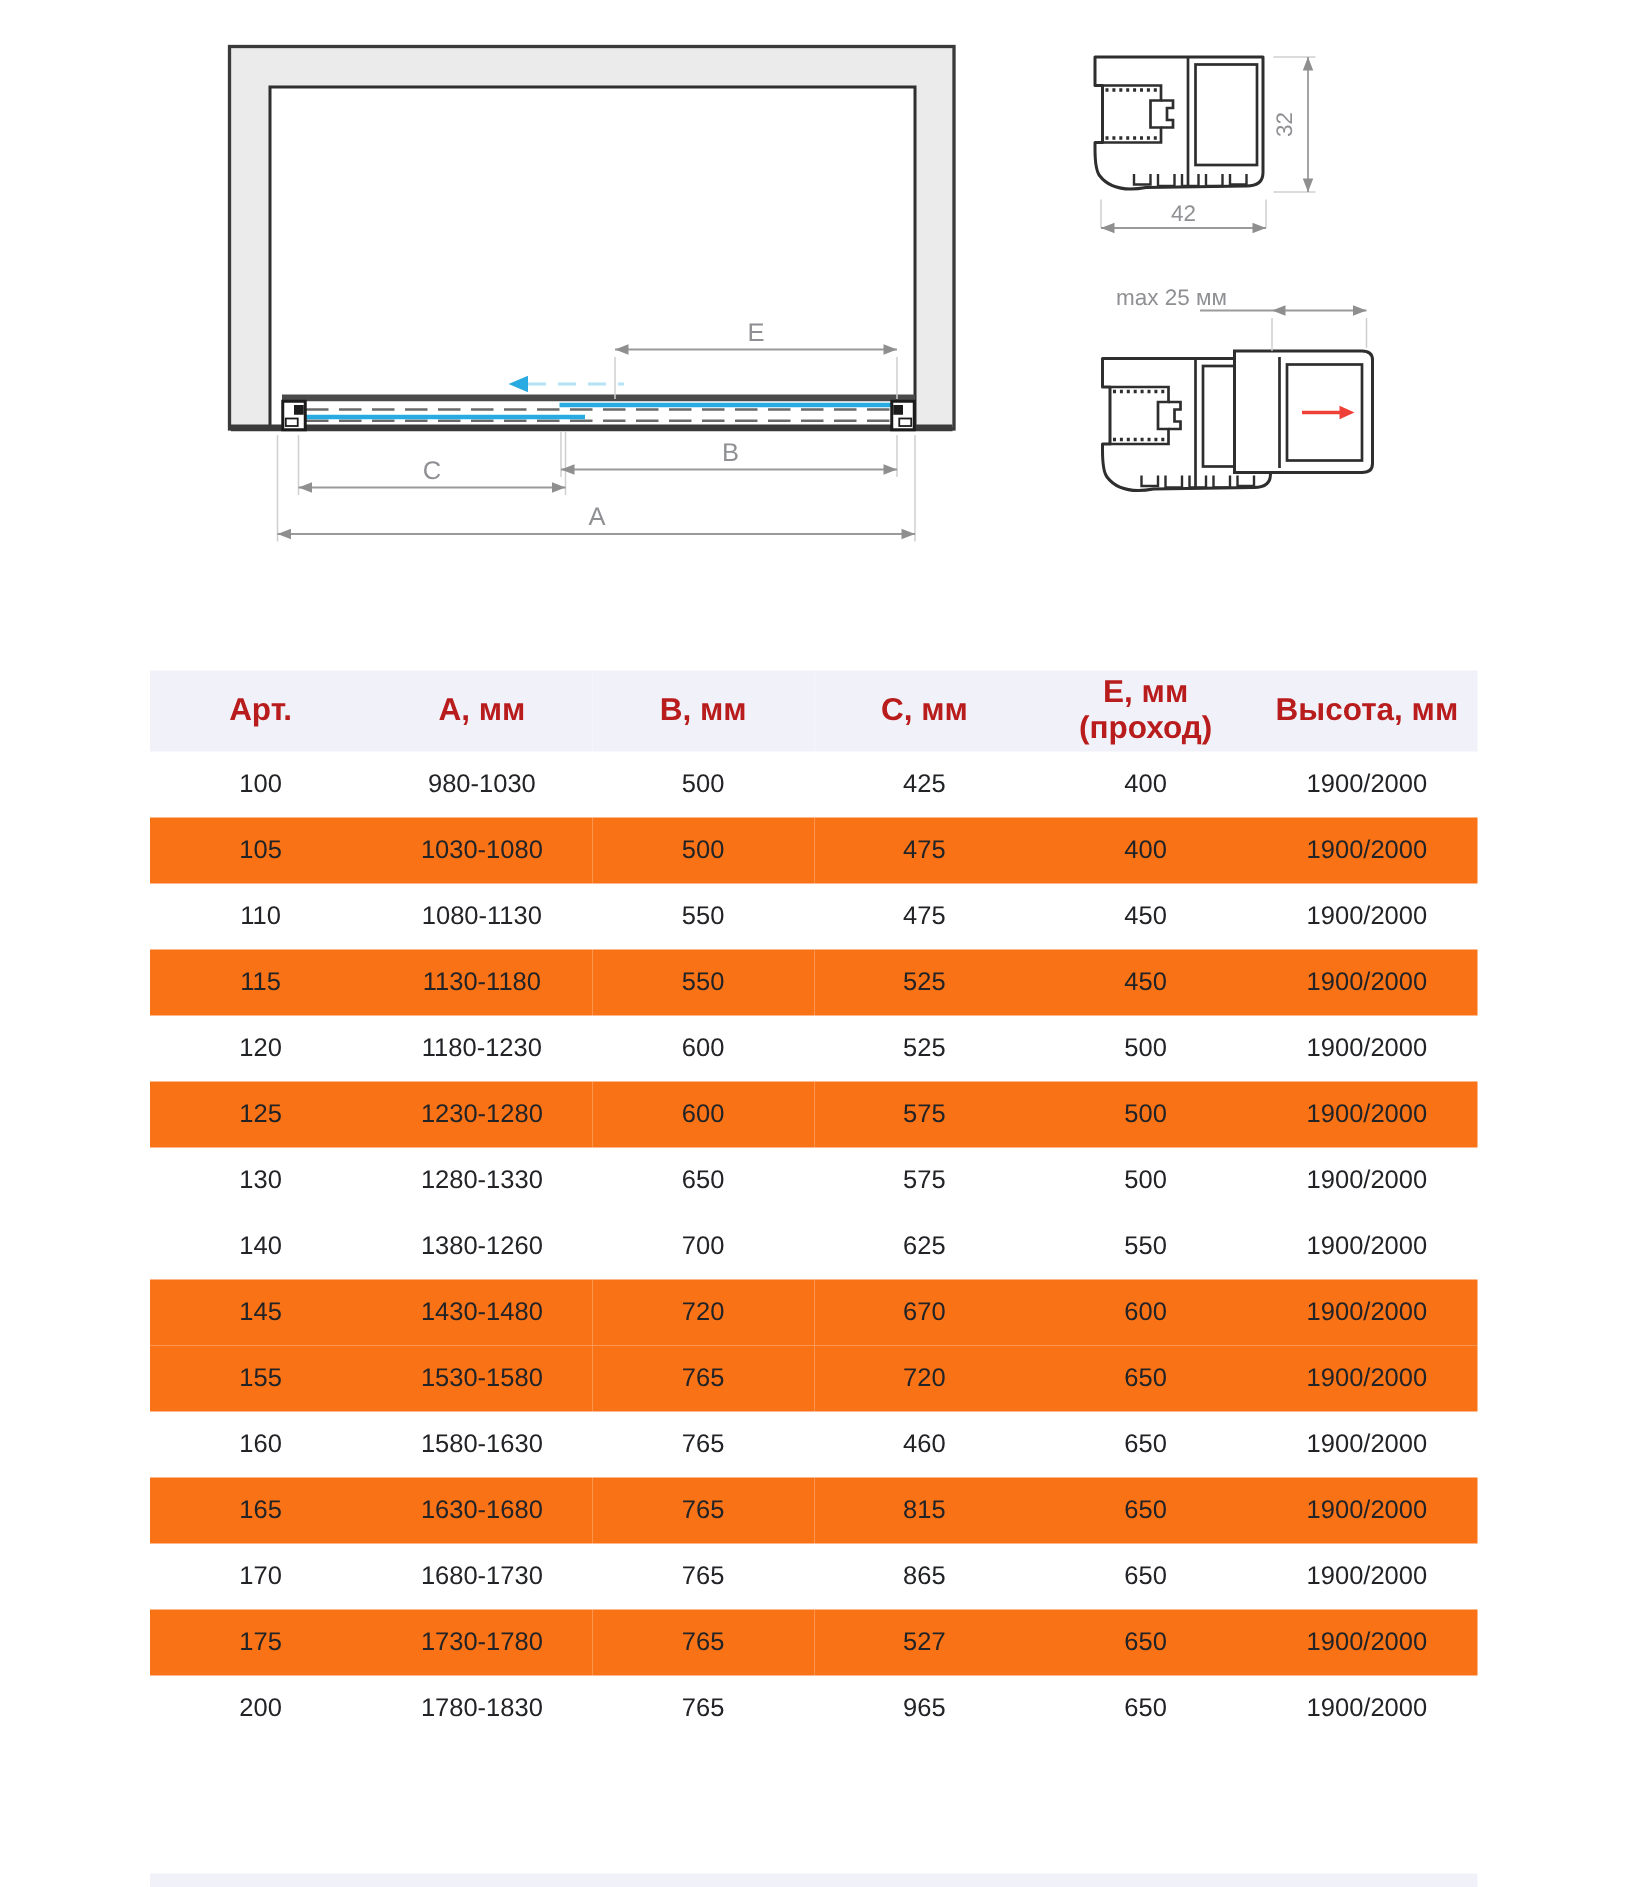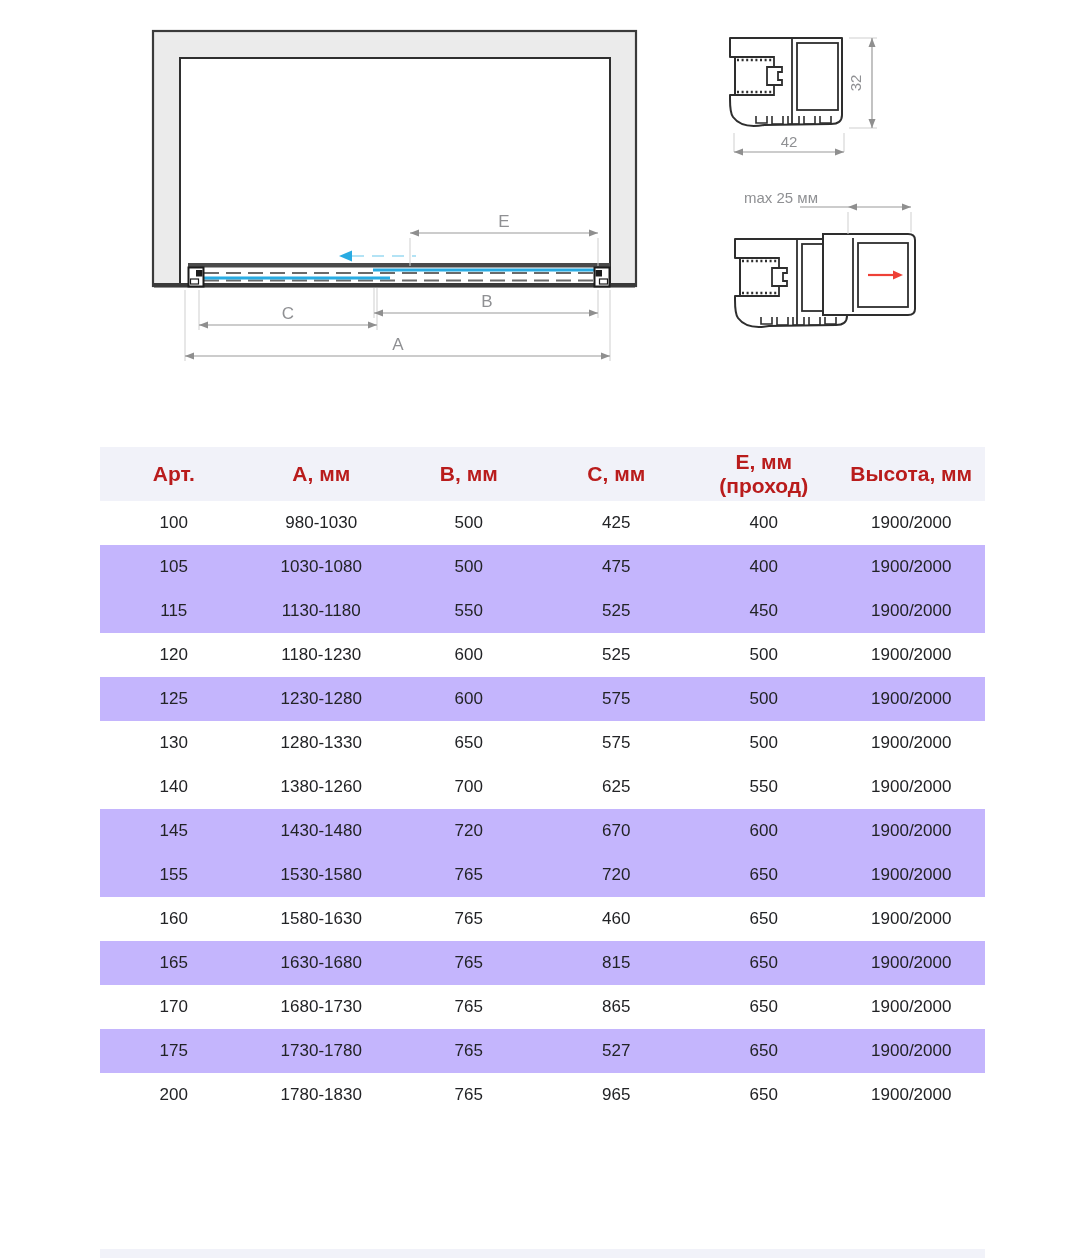--- a/index.html
+++ b/index.html
@@ -11,21 +11,21 @@
   .spec-table-wrap{position:absolute;left:100px;top:447px;width:885px;}
   table.spec{width:100%;border-collapse:collapse;table-layout:fixed;}
   table.spec th{
     height:54px;background:#f1f2f9;color:#b91c1c;
     font-size:21px;font-weight:600;text-align:center;vertical-align:middle;padding:0;
   }
   table.spec td{
     height:44px;color:#222326;font-size:17px;font-weight:400;
     text-align:center;vertical-align:middle;padding:0;
   }
-  table.spec tr.stripe td{background:#c4b5fd;}
+  table.spec tr.stripe td{background:#f97316;}
   .bottom-stripe{position:absolute;left:100px;top:1249px;width:885px;height:9px;background:#f1f2f9;}
 </style>
 </head>
 <body>
 
 <div class="page">
 
   <svg class="drawing-layer" width="1087" height="430" viewBox="0 0 1087 430">
 
     <defs>
@@ -172,20 +172,28 @@
             <td>1900/2000</td>
           </tr>
           <tr class="stripe">
             <td>105</td>
             <td>1030-1080</td>
             <td>500</td>
             <td>475</td>
             <td>400</td>
             <td>1900/2000</td>
           </tr>
+          <tr>
+            <td>110</td>
+            <td>1080-1130</td>
+            <td>550</td>
+            <td>475</td>
+            <td>450</td>
+            <td>1900/2000</td>
+          </tr>
           <tr class="stripe">
             <td>115</td>
             <td>1130-1180</td>
             <td>550</td>
             <td>525</td>
             <td>450</td>
             <td>1900/2000</td>
           </tr>
           <tr>
             <td>120</td>

